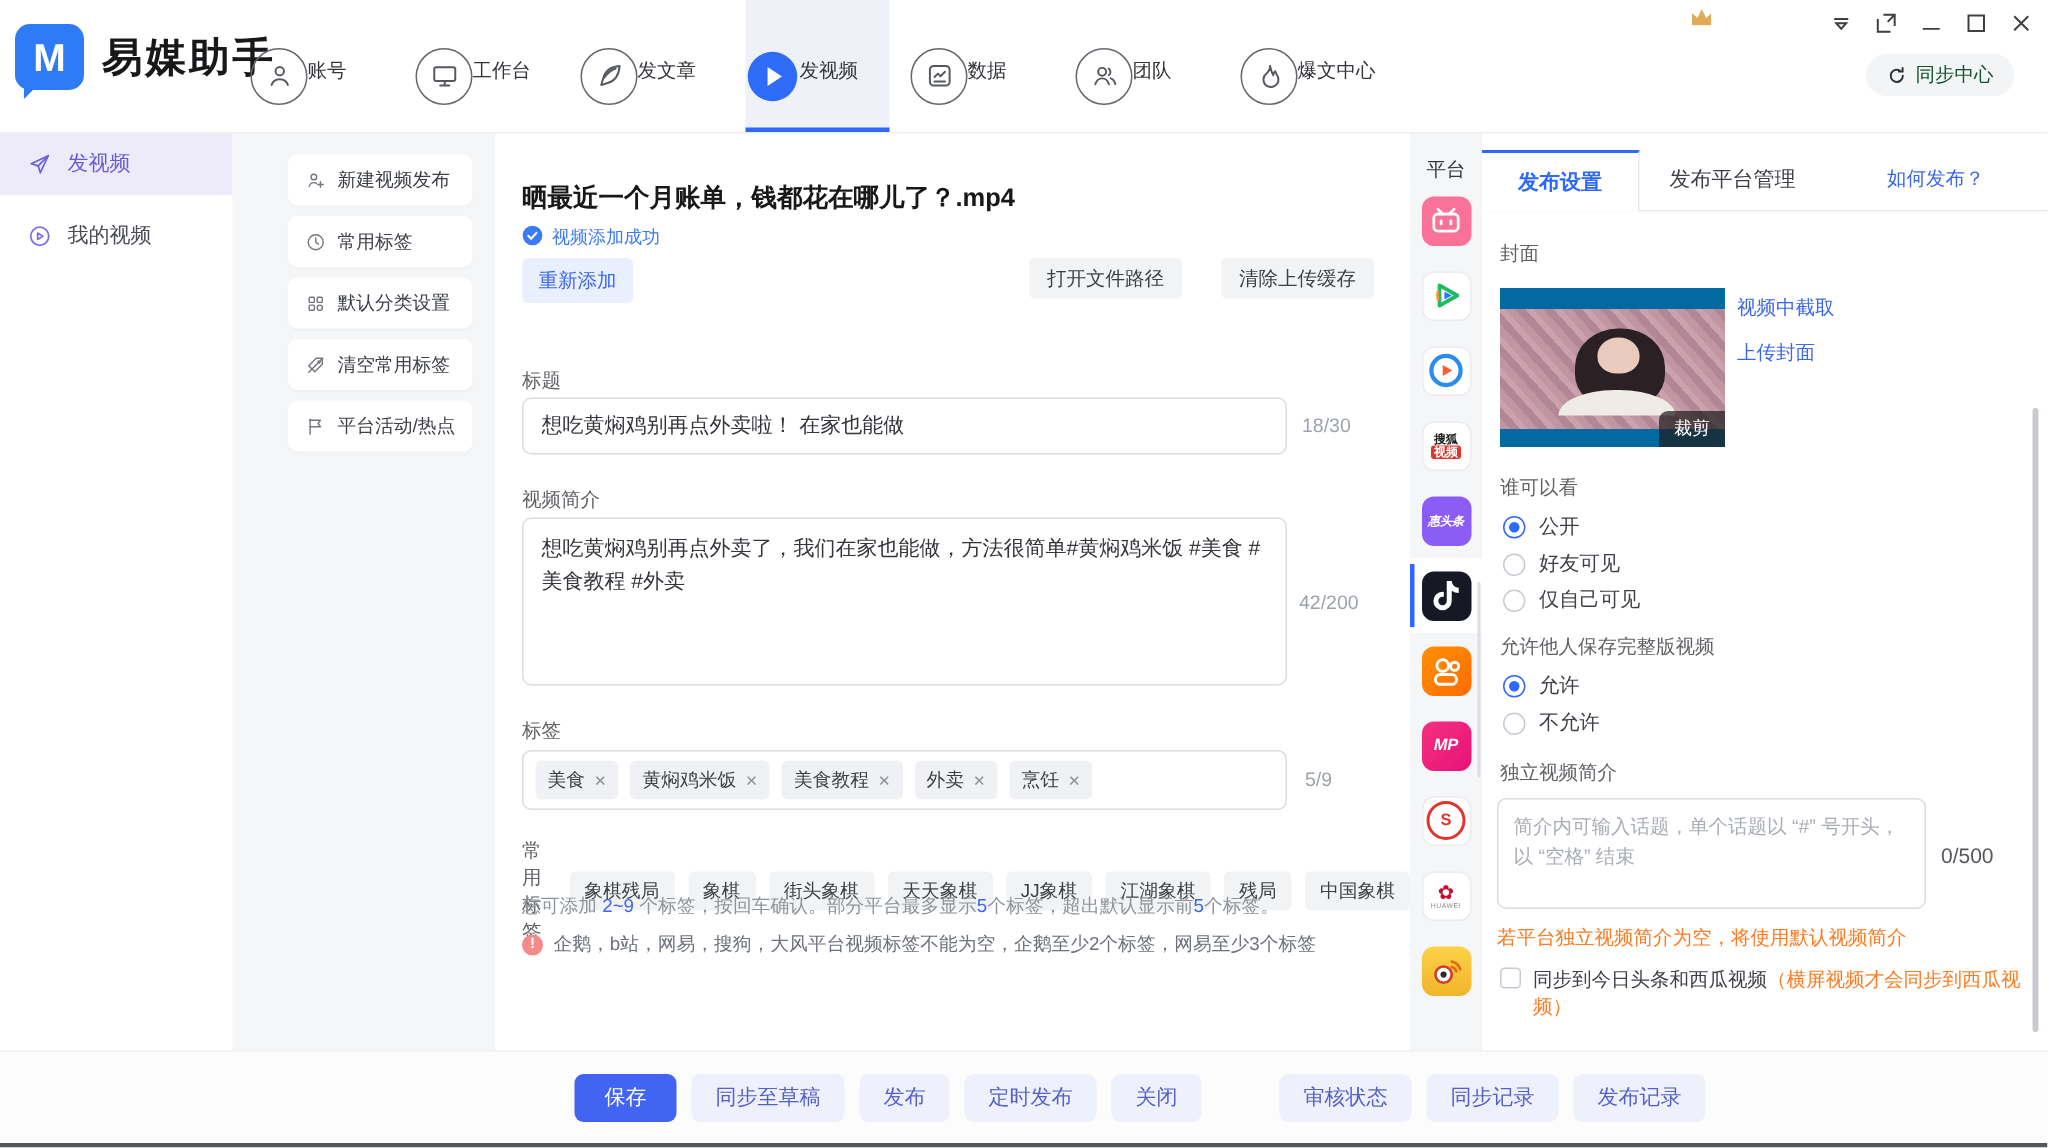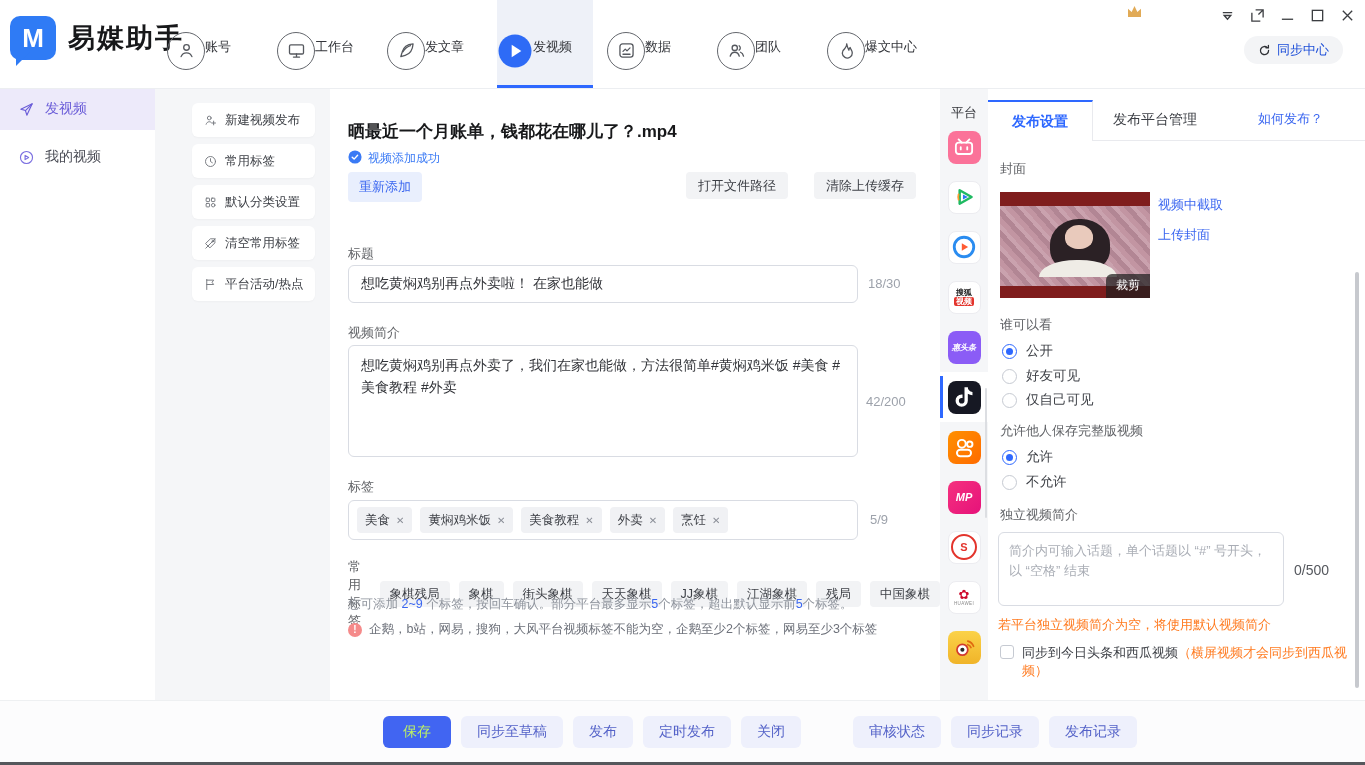--- a/index.html
+++ b/index.html
@@ -21,21 +21,21 @@
   .nav-item .nav-ic svg{width:21px;height:21px;fill:none;stroke:#55585e;stroke-width:1.5;stroke-linecap:round;stroke-linejoin:round;}
   .nav-label{margin-top:6px;font-size:13px;color:#33353a;}
   .nav-item.active{background:#eef1f8;}
   .nav-item.active::after{content:"";position:absolute;left:0;right:0;bottom:0;height:3px;background:#2e68ff;}
   .nav-item.active .nav-ic{border:none;}
   .win-controls{position:absolute;right:10px;top:8px;display:flex;gap:15px;align-items:center;}
   .win-controls svg{width:15px;height:15px;fill:none;stroke:#3c3e42;stroke-width:1.4;}
   .tray-ic{position:absolute;left:1128px;top:6px;width:13px;height:11px;background:#d9952c;
       clip-path:polygon(0 100%,0 25%,28% 55%,50% 0,72% 55%,100% 25%,100% 100%);opacity:.8;}
   .sync-btn{position:absolute;right:22px;top:36px;height:28px;padding:0 14px;border-radius:14px;background:#f3f4f6;
-      display:flex;align-items:center;gap:6px;font-size:13px;color:#1d4ed8;cursor:pointer;}
+      display:flex;align-items:center;gap:6px;font-size:13px;color:#14532d;cursor:pointer;}
   .sync-btn svg{width:13px;height:13px;fill:none;stroke:#2f3136;stroke-width:1.6;stroke-linecap:round;}
 
   
   .sidebar{position:absolute;top:88px;left:0;width:155px;height:612px;background:#fff;}
   .side-item{height:42px;display:flex;align-items:center;gap:10px;padding-left:18px;font-size:14px;color:#4a4c55;cursor:pointer;margin-top:6px;}
   .side-item svg{width:17px;height:17px;fill:none;stroke:#7a6ee0;stroke-width:1.6;stroke-linecap:round;stroke-linejoin:round;}
   .side-item.active{background:#edeafa;color:#6a5cd8;margin-top:0;}
   .side-item.active svg{stroke:#6a5cd8;}
 
   .actions-col{position:absolute;top:88px;left:155px;width:175px;height:612px;background:#f5f6f8;}
@@ -93,21 +93,21 @@
   .rail-thumb{position:absolute;right:1px;top:300px;width:2px;height:130px;background:#dcdee2;border-radius:1px;}
 
   
   .settings{position:absolute;top:88px;left:988px;width:377px;height:612px;background:#fff;}
   .tabs{position:absolute;top:12px;left:0;right:0;height:40px;border-bottom:1px solid #e9eaee;display:flex;align-items:stretch;}
   .tab{display:flex;align-items:center;justify-content:center;font-size:14px;color:#3c3f45;cursor:pointer;padding:0 20px;}
   .tab.active{color:#2e68ff;font-weight:bold;border-top:2px solid #2e68ff;border-right:1px solid #e9eaee;
       margin-bottom:-1px;background:#fff;padding:0 24px;}
   .help-link{position:absolute;right:42px;top:22px;font-size:13px;color:#3a66f0;cursor:pointer;}
   .sec-label{position:absolute;left:12px;font-size:13px;color:#606266;}
-  .thumb{position:absolute;left:12px;top:104px;width:150px;height:106px;background:#7f1d1d;cursor:pointer;overflow:hidden;}
+  .thumb{position:absolute;left:12px;top:104px;width:150px;height:106px;background:#0369a1;cursor:pointer;overflow:hidden;}
   .thumb .pic{position:absolute;left:0;right:0;top:13%;bottom:11%;
       background:repeating-linear-gradient(48deg,#c295a2 0 5px,#b28694 5px 10px,#caa2ae 10px 14px);}
   .thumb .hair{position:absolute;left:33%;top:16%;width:40%;height:66%;background:#2b2125;border-radius:48% 48% 42% 42%;}
   .thumb .face{position:absolute;left:43%;top:24%;width:19%;height:30%;background:#e9cabc;border-radius:50% 50% 45% 45%;}
   .thumb .shirt{position:absolute;left:26%;bottom:11%;width:52%;height:22%;background:#efece6;border-radius:50% 50% 0 0/100% 100% 0 0;}
   .crop-badge{position:absolute;right:0;bottom:0;background:rgba(30,30,30,.72);color:#fff;font-size:12px;
       padding:3px 10px 4px;border-top-left-radius:6px;cursor:pointer;}
   .cover-link{position:absolute;left:170px;font-size:13px;color:#3a66f0;cursor:pointer;}
   .radio-row{position:absolute;left:14px;display:flex;align-items:center;gap:9px;font-size:13.5px;color:#3c3f45;cursor:pointer;}
   .radio{width:15px;height:15px;border:1px solid #c6cad2;border-radius:50%;box-sizing:border-box;background:#fff;}
@@ -121,21 +121,21 @@
   .chk-row{position:absolute;left:12px;top:556px;display:flex;align-items:flex-start;gap:8px;font-size:13px;color:#3c3f45;cursor:pointer;width:356px;}
   .chk{width:14px;height:14px;border:1px solid #c6cad2;border-radius:3px;box-sizing:border-box;flex:none;margin-top:1px;background:#fff;}
   .chk-note{color:#ff7a1f;}
   .set-scroll{position:absolute;right:6px;top:184px;width:4px;height:416px;background:#c7c9ce;border-radius:2px;cursor:pointer;}
 
   
   .footer{position:absolute;top:700px;left:0;width:1365px;height:62px;background:#fcfcfd;border-top:1px solid #eef0f2;
       display:flex;align-items:center;justify-content:center;gap:10px;padding-left:155px;box-sizing:border-box;}
   .fbtn{height:32px;padding:0 16px;border-radius:6px;background:#eef0fc;color:#5462c8;font-size:14px;
       display:flex;align-items:center;cursor:pointer;}
-  .fbtn.primary{background:#4165f2;color:#bef264;padding:0 20px;}
+  .fbtn.primary{background:#4165f2;color:#ffffff;padding:0 20px;}
   .fbtn.gap{margin-left:42px;}
   .bottom-strip{position:absolute;top:762px;left:0;width:1365px;height:3px;background:#55575c;}
 </style>
 </head>
 <body>
 
 <header class="topbar">
   <div class="logo">
     <div class="logo-badge">
         <span>M</span>

